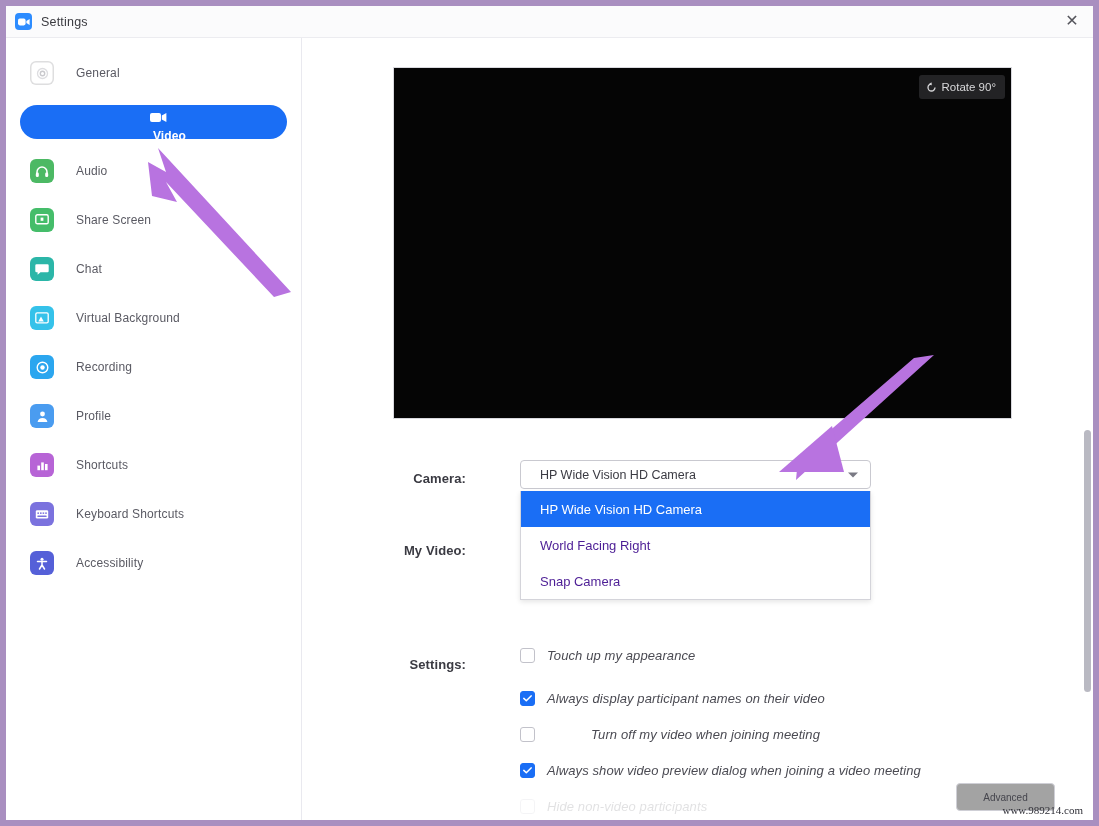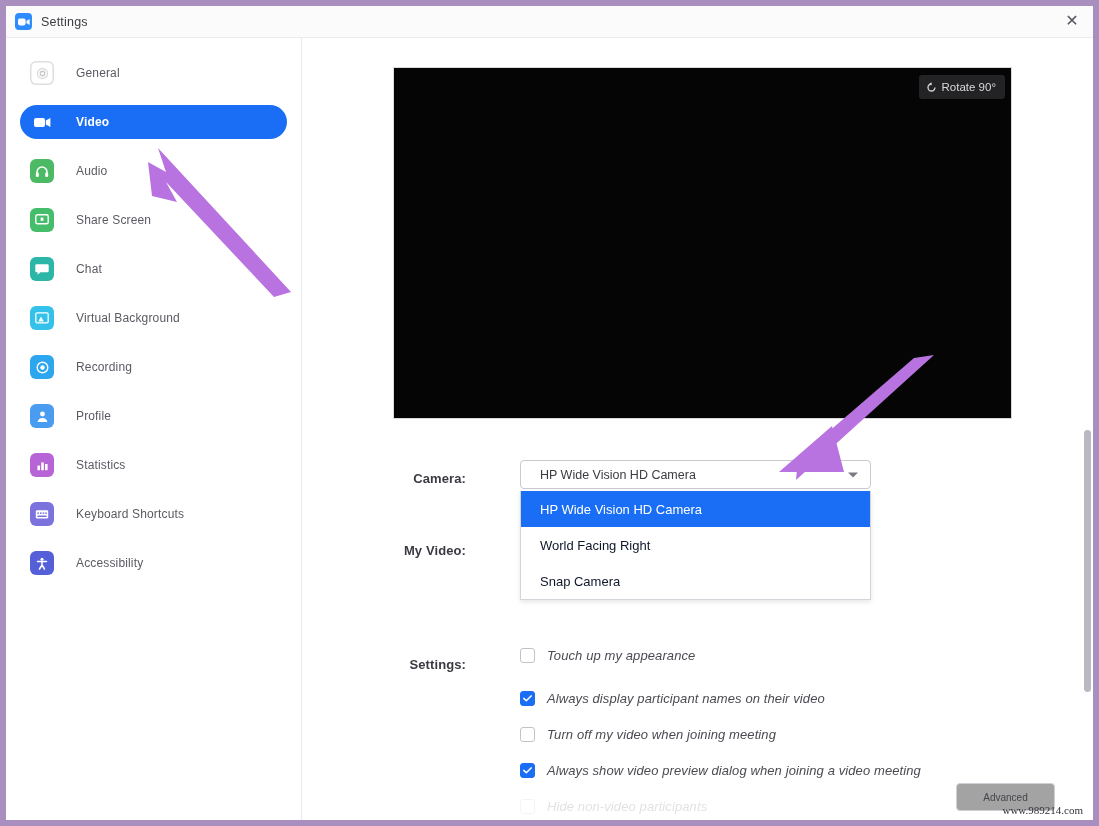--- a/index.html
+++ b/index.html
@@ -56,21 +56,21 @@
   }
   .nav-item {
     position: relative;
     display: flex; align-items: center;
     height: 34px;
     margin: 0 14px 15px 14px;
     padding-left: 10px;
     border-radius: 17px;
     cursor: pointer;
   }
-  .nav-item.active { background: #1a6ef5; }
+  .nav-item.active { background: #1a6ef5; flex-direction: column; }
   .nav-icon {
     width: 24px; height: 24px;
     border-radius: 6px;
     display: flex; align-items: center; justify-content: center;
     flex: 0 0 24px;
   }
   .nav-icon svg { display: block; }
   .nav-label {
     margin-left: 22px;
     font-size: 12px;
@@ -148,21 +148,21 @@
     border: 1px solid #d4d4da;
     border-top: none;
     box-shadow: 0 2px 5px rgba(0,0,0,0.10);
     z-index: 20;
   }
   .dd-item {
     height: 36px;
     display: flex; align-items: center;
     padding-left: 19px;
     font-size: 13px;
-    color: #0f172a;
+    color: #4c1d95;
     cursor: pointer;
   }
   .dd-item.selected { background: #1a6ef5; color: #ffffff; }
 
   
   .cb-row {
     position: absolute; left: 217px;
     display: flex; align-items: center;
     height: 20px;
     cursor: pointer;
@@ -181,21 +181,21 @@
   .cb-label {
     margin-left: 12px;
     font-size: 13px;
     color: #4a4a52;
     letter-spacing: .1px;
     white-space: nowrap;
   }
 
   .row-touchup  { top: 597px; }
   .row-names    { top: 640px; }
-  .row-turnoff  { top: 676px; }
+  .row-turnoff  { top: 676px; gap: 44px; }
   .row-preview  { top: 712px; }
   .row-clipped  { top: 748px; opacity: .16; }
 
   
   .advanced-btn {
     position: absolute; left: 653px; top: 735px;
     width: 99px; height: 28px;
     border: 1px solid #cfcfd6;
     border-radius: 4px;
     background: #a3a3a3;
@@ -333,21 +333,21 @@
     </div>
 
     <div class="nav-item">
       <span class="nav-icon" style="background:#b764d6;">
         <svg width="13" height="12" viewBox="0 0 13 12">
           <rect x="1.4" y="6.6" width="2.6" height="4.6" fill="#ffffff"></rect>
           <rect x="5.2" y="3.4" width="2.6" height="7.8" fill="#ffffff"></rect>
           <rect x="9" y="5" width="2.6" height="6.2" fill="#ffffff"></rect>
         </svg>
       </span>
-      <span class="nav-label">Statistics</span>
+      <span class="nav-label">Shortcuts</span>
     </div>
 
     <div class="nav-item">
       <span class="nav-icon" style="background:#7b72de;">
         <svg width="14" height="11" viewBox="0 0 14 11">
           <rect x="0.8" y="1.2" width="12.4" height="8.4" rx="1.4" fill="#ffffff"></rect>
           <rect x="2.4" y="6.6" width="9.2" height="1.3" rx="0.5" fill="#7b72de"></rect>
           <rect x="2.4" y="3.4" width="1.6" height="1.5" fill="#7b72de"></rect>
           <rect x="5" y="3.4" width="1.6" height="1.5" fill="#7b72de"></rect>
           <rect x="7.6" y="3.4" width="1.6" height="1.5" fill="#7b72de"></rect>

